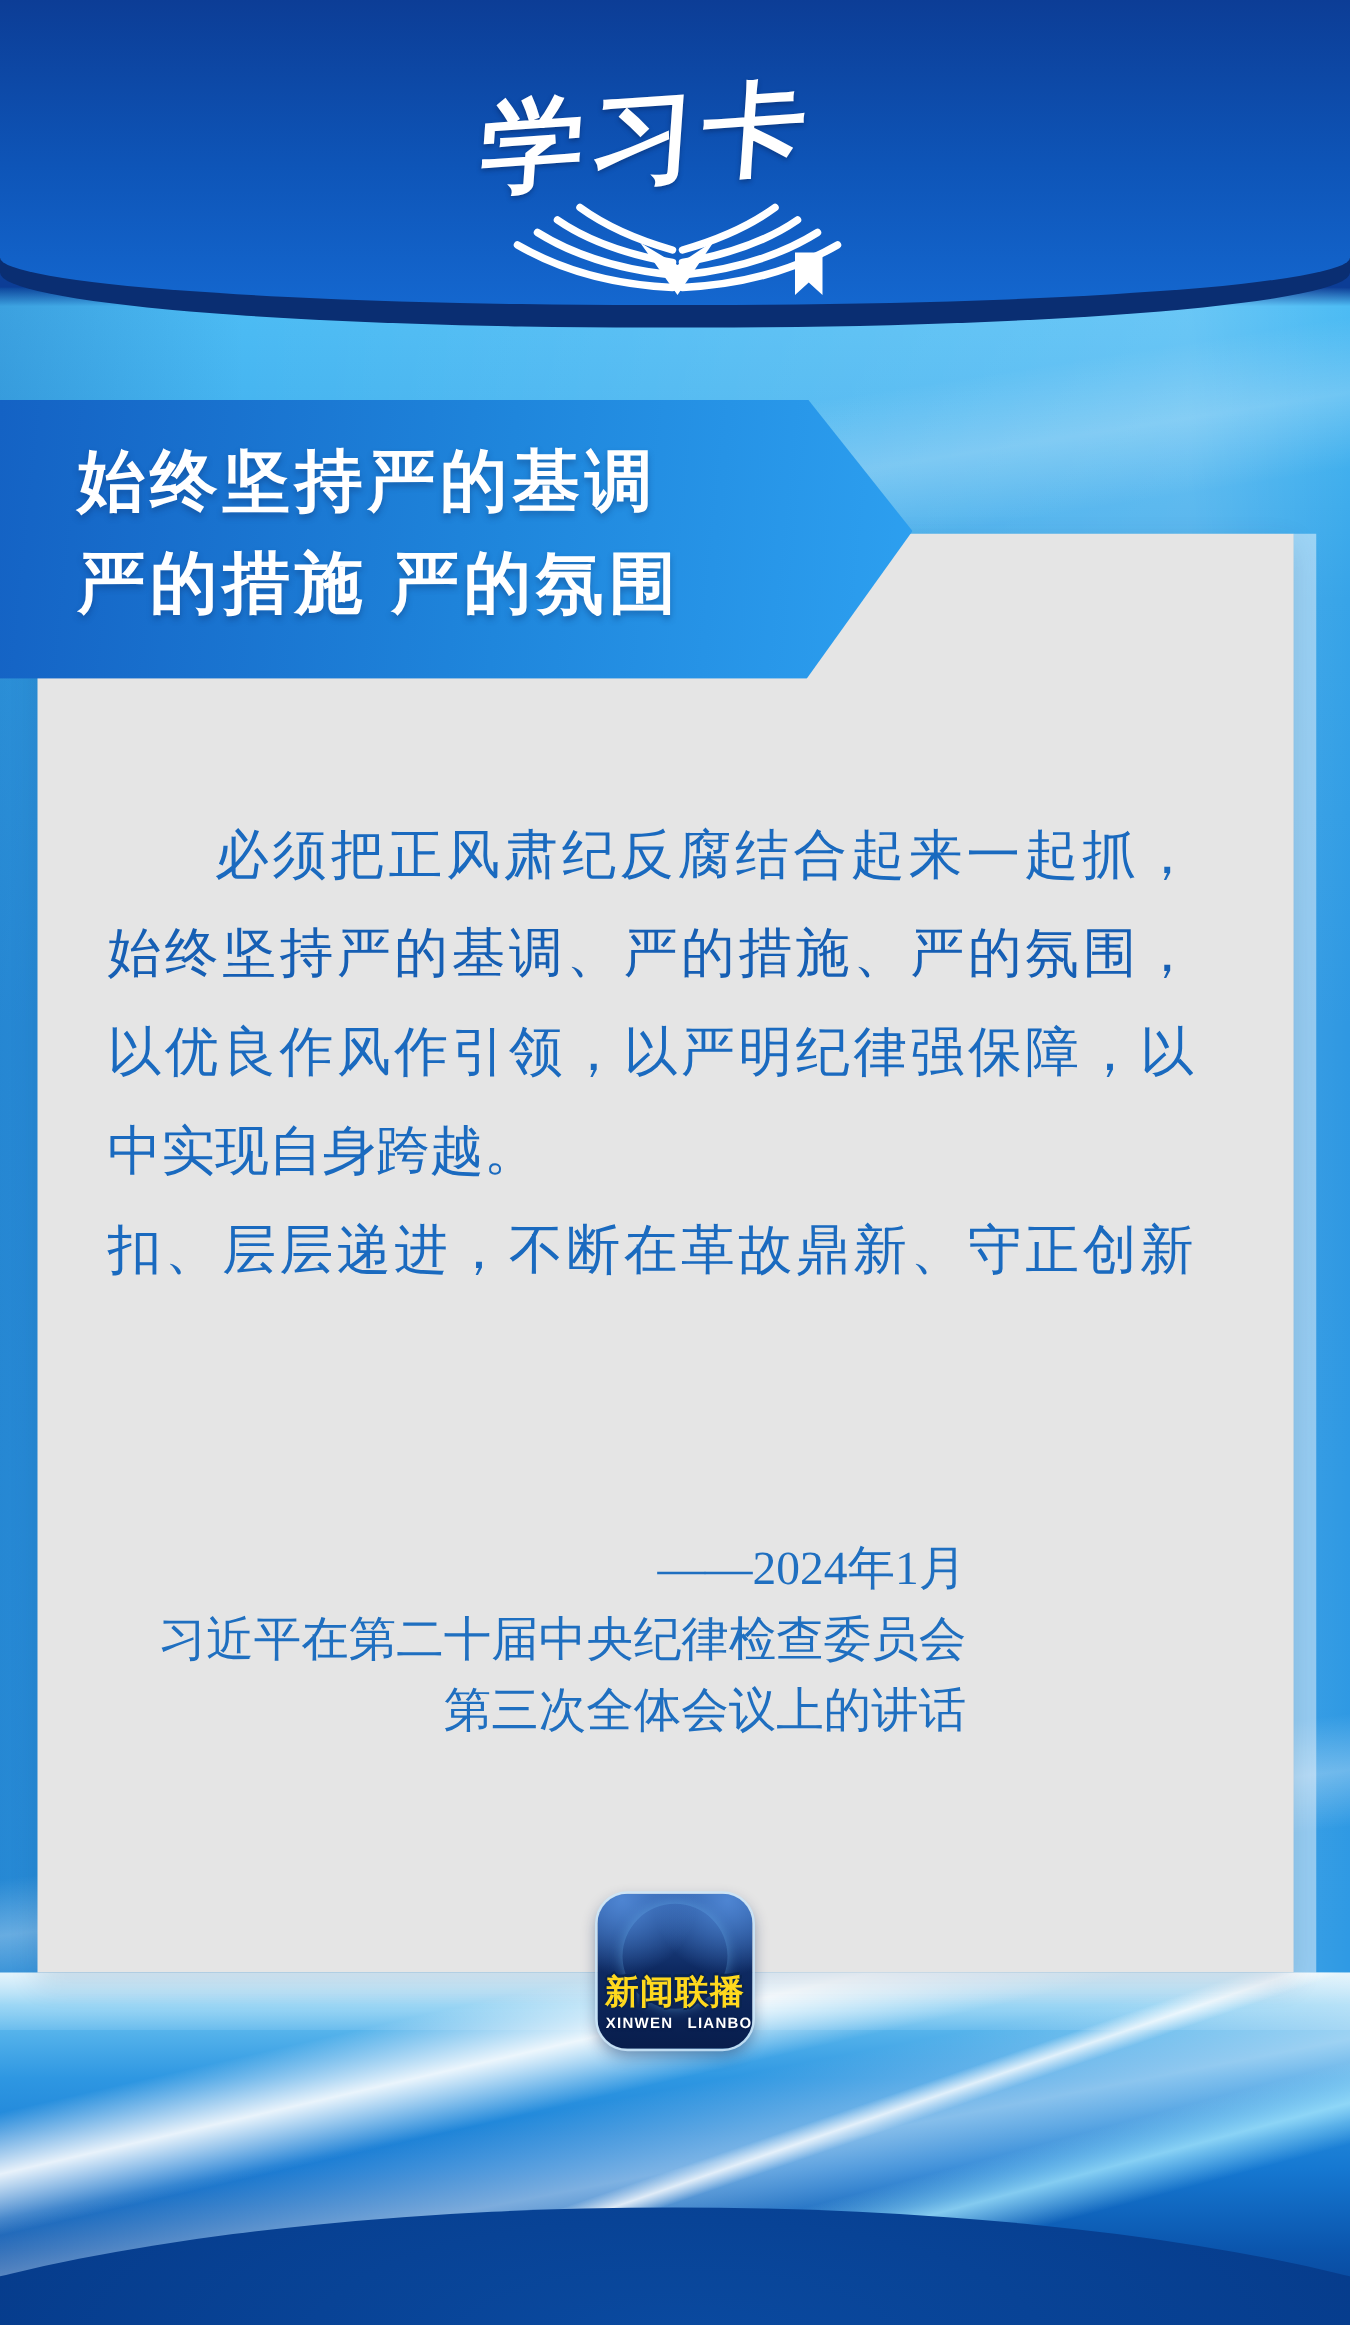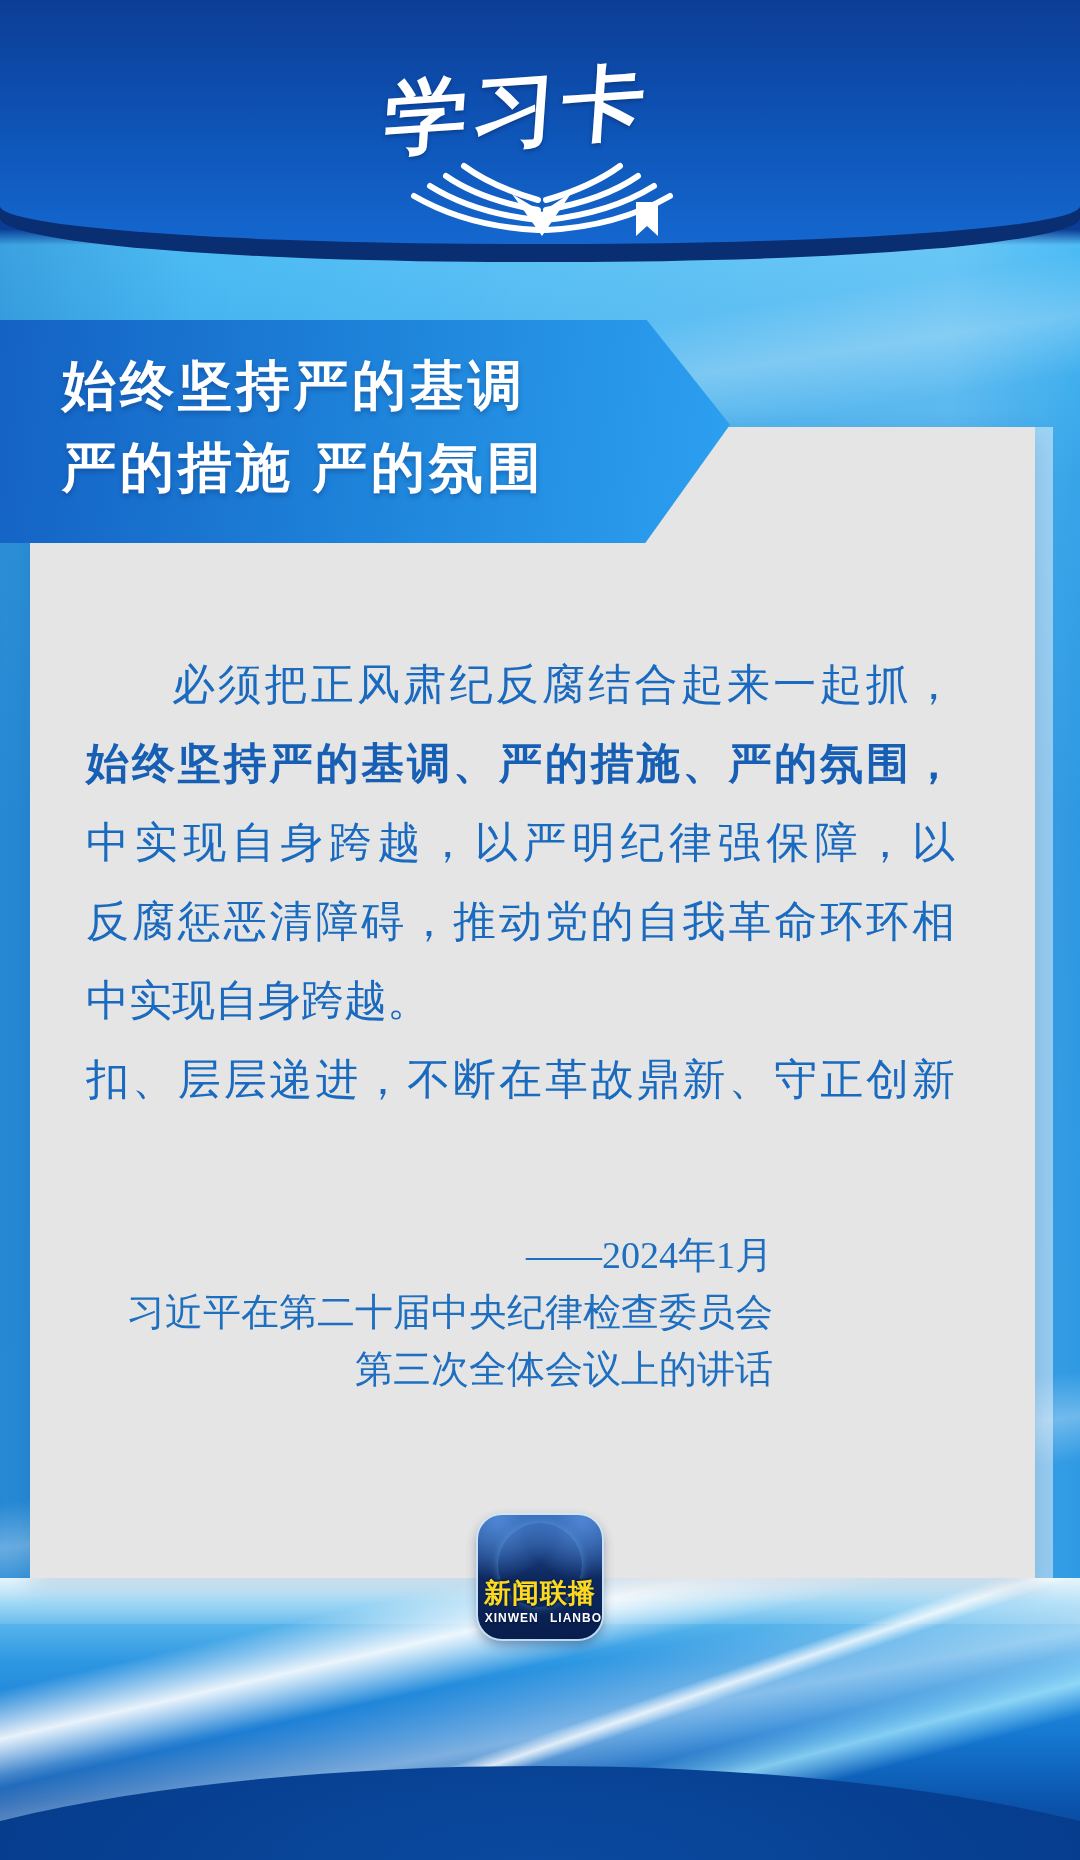--- a/index.html
+++ b/index.html
@@ -56,21 +56,21 @@
     background:#e5e5e5;box-shadow:0 8px 22px rgba(10,60,120,.16);
   }
   .quote-block{position:absolute;left:0;top:218px;width:1005px;
     padding:0 80px 0 56px;box-sizing:border-box;}
   .q-line{
     font-size:43px;line-height:79px;color:#1a6abf;
     text-align:justify;text-align-last:justify;white-space:nowrap;
     font-family:"Liberation Sans","DejaVu Sans",sans-serif;
   }
   .q-line.indent{padding-left:86px;}
-  .q-line.bold{font-weight:700;color:#165fb4;}
+  .q-line.bold{font-weight:400;color:#165fb4;}
   .q-line.last{text-align-last:left;}
   .attr-wrap{position:absolute;left:0;top:800px;width:823px;
     padding:0 80px 0 56px;box-sizing:border-box;text-align:right;}
   .a-line{
     font-size:38px;line-height:57px;color:#1f6fc0;
     font-family:"Liberation Serif","DejaVu Serif",serif;
   }
   
   .title-banner{
     position:absolute;left:0;top:320px;width:730px;height:223px;
@@ -153,22 +153,21 @@
     <div class="bs-s4"></div>
     <div class="bs-dark"></div>
   </div>
 
   <div class="card-edge-strip"></div>
 
   <div class="card">
     <div class="quote-block">
       <div class="q-line indent">必须把正风肃纪反腐结合起来一起抓，</div>
       <div class="q-line bold">始终坚持严的基调、严的措施、严的氛围，</div>
-      <div class="q-line">中实现自身跨越，以严明纪律强保障，以</div>
-      <div class="q-line">反腐惩恶清障碍，推动党的自我革命环环相</div>
+      <div class="q-line">以优良作风作引领，以严明纪律强保障，以</div>
       <div class="q-line last">中实现自身跨越。</div>
       <div class="q-line">扣、层层递进，不断在革故鼎新、守正创新</div>
     </div>
     <div class="attr-wrap">
       <div class="a-line">——2024年1月</div>
       <div class="a-line">习近平在第二十届中央纪律检查委员会</div>
       <div class="a-line">第三次全体会议上的讲话</div>
     </div>
   </div>
 

